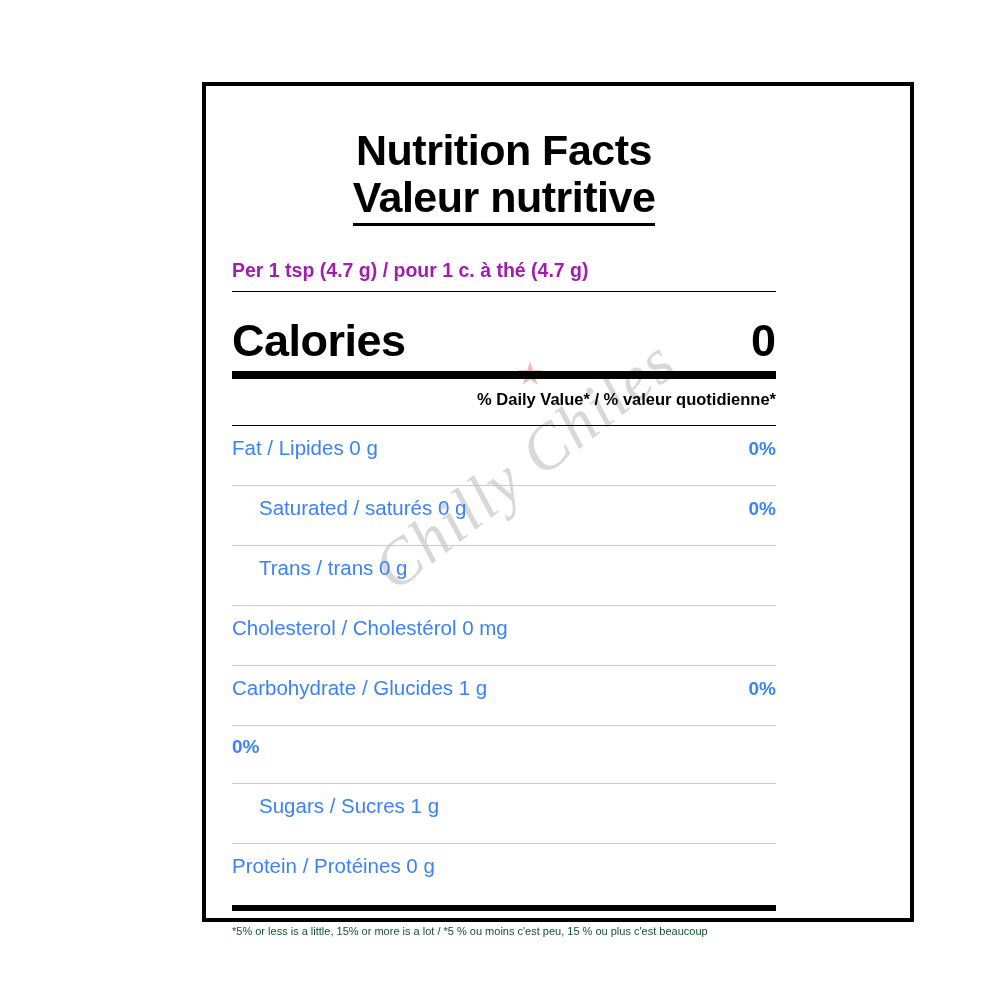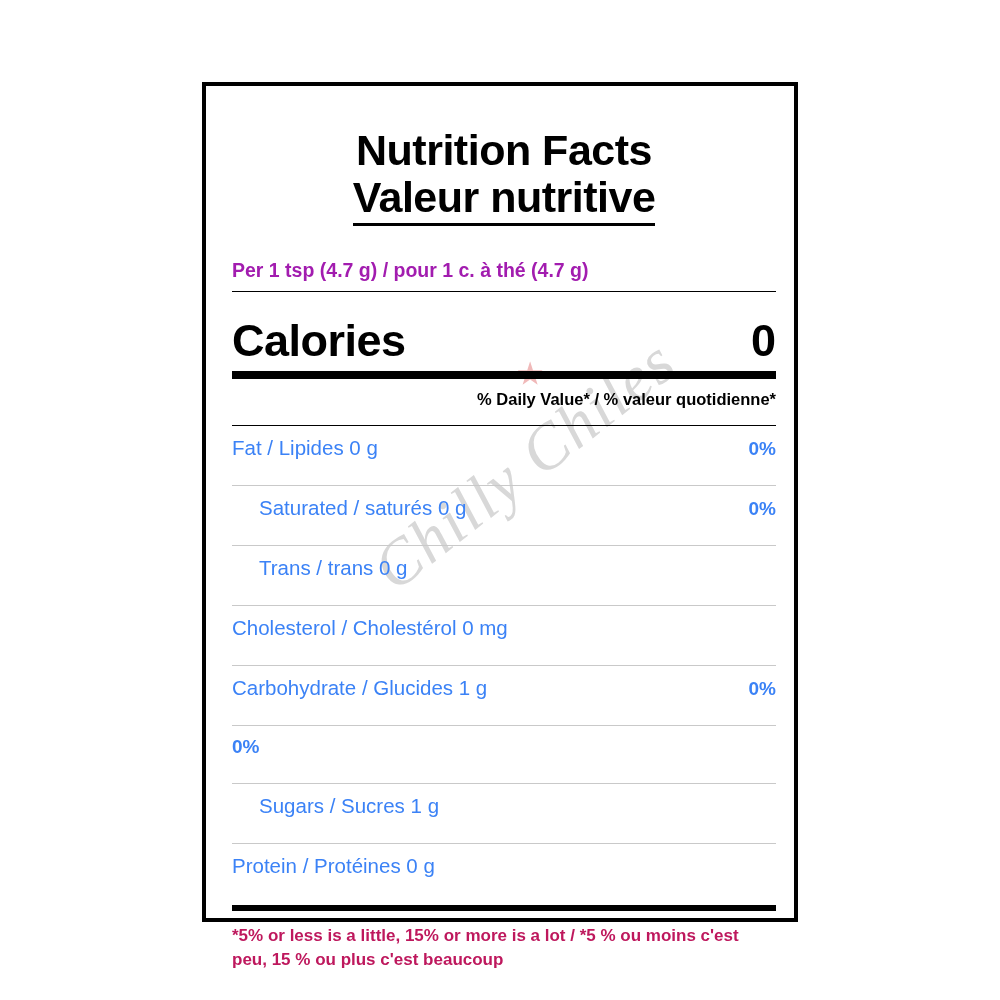--- a/index.html
+++ b/index.html
@@ -51,21 +51,21 @@
     background: #f0b9b9;
     clip-path: polygon(50% 0%, 61% 35%, 98% 35%, 68% 57%, 79% 91%, 50% 70%, 21% 91%, 32% 57%, 2% 35%, 39% 35%);
     transform: rotate(38deg);
   }
 
   
   #label {
     position: absolute;
     left: 202px;
     top: 82px;
-    width: 596px;
+    width: 712px;
     height: 840px;
     border: 4px solid #000000;
     background: transparent;
     box-sizing: border-box;
     z-index: 2;
   }
 
   .inner {
     position: absolute;
     left: 26px;
@@ -151,24 +151,23 @@
     border-bottom: none;
   }
 
   .thickline {
     border-top: 6px solid #000;
     margin-top: 2px;
   }
 
   .footnote {
     margin-top: 13px;
-    font-size: 17px;
+    font-size: 11px;
     line-height: 1.45;
-    color: #be185d;
-    font-weight: bold;
+    color: #14532d;
   }
 </style>
 </head>
 <body>
 
 <div id="stage">
 
   <div id="watermark">
     <div class="wm-star"></div>
     <div class="wm-text">Chilly Chiles</div>

